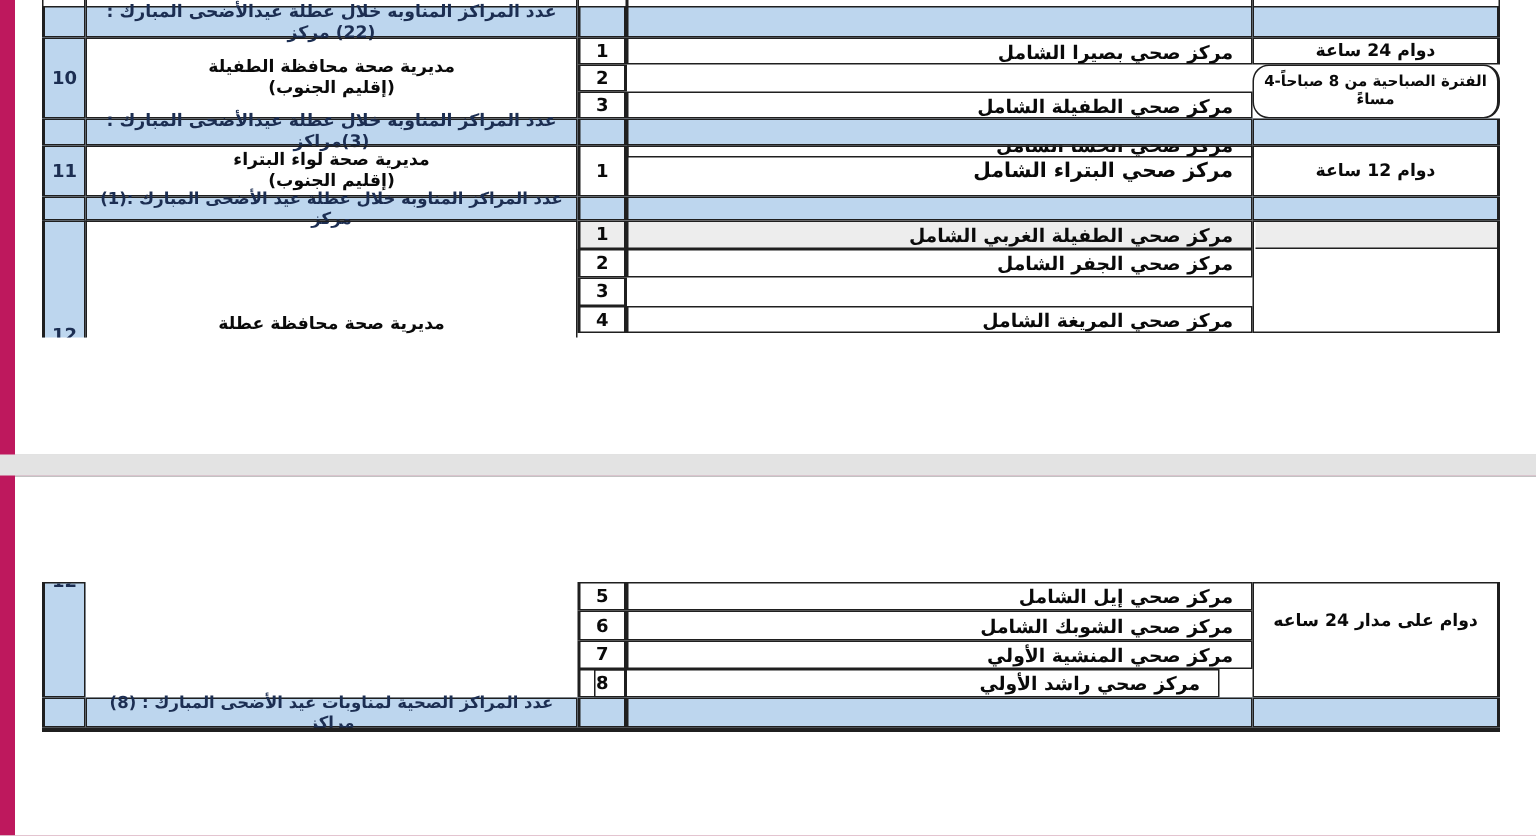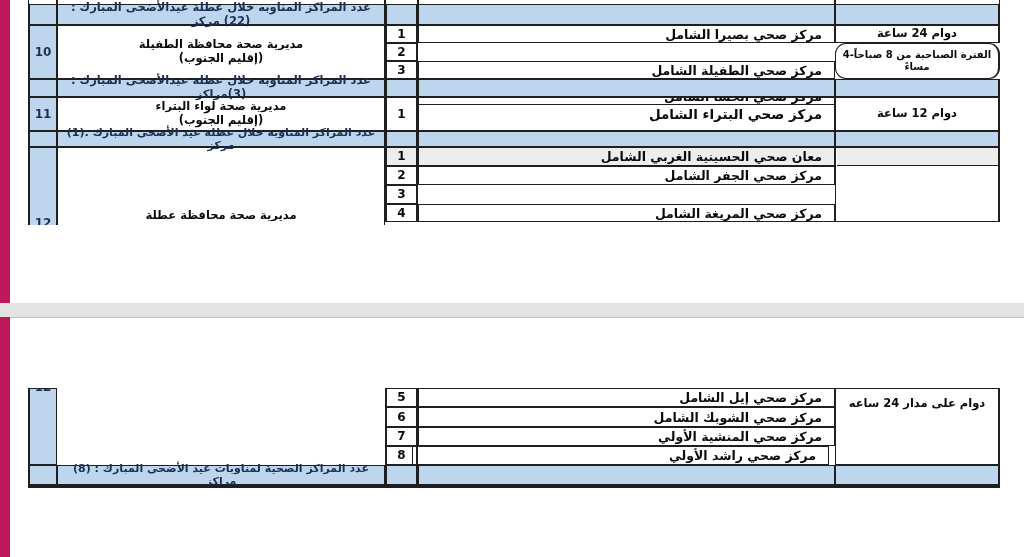--- a/index.html
+++ b/index.html
@@ -82,42 +82,42 @@
   <div class="cell blue" style="left:418px;top:131px;width:417px;height:16px;"></div>
   <div class="cell blue dutycell" style="left:835px;top:131px;width:165px;height:16px;"></div>
 
   <div class="cell blue numcell noborder-b clip" style="left:28px;top:147px;width:29px;height:78px;">
     <span class="abspan" style="bottom:-5px;">12</span>
   </div>
   <div class="cell noborder-b clip" style="left:57px;top:147px;width:328px;height:78px;">
     <span class="abspan" style="bottom:2px;font-size:11.5px;">مديرية صحة  محافظة عطلة</span>
   </div>
   <div class="cell seqcell grayrow" style="left:385px;top:147px;width:33px;height:19px;">1</div>
-  <div class="cell namecell grayrow" style="left:418px;top:147px;width:417px;height:19px;">معان صحي الحسينية الغربي الشامل</div>
+  <div class="cell namecell grayrow" style="left:418px;top:147px;width:417px;height:19px;">مركز صحي الطفيلة الغربي الشامل</div>
   <div class="cell seqcell" style="left:385px;top:166px;width:33px;height:19px;">2</div>
   <div class="cell namecell" style="left:418px;top:166px;width:417px;height:19px;">مركز صحي الجفر الشامل</div>
   <div class="cell seqcell" style="left:385px;top:185px;width:33px;height:19px;">3</div>
   <div class="cell seqcell" style="left:385px;top:204px;width:33px;height:18px;">4</div>
   <div class="cell namecell" style="left:418px;top:204px;width:417px;height:18px;">مركز صحي المريغة الشامل</div>
   <div class="cell dutycell" style="left:835px;top:147px;width:165px;height:75px;"></div>
   <div style="position:absolute;left:837px;top:148px;width:161px;height:17px;background:#ededed;border-bottom:1px solid #1f1f1f;"></div>
 
   <div class="cell blue numcell clip" style="left:28px;top:388px;width:29px;height:77px;">
     <span class="abspan" style="top:-9px;">12</span>
   </div>
   <div class="cell seqcell" style="left:385px;top:388px;width:33px;height:19px;">5</div>
   <div class="cell namecell" style="left:418px;top:388px;width:417px;height:19px;">مركز صحي إيل الشامل</div>
   <div class="cell seqcell" style="left:385px;top:407px;width:33px;height:20px;">6</div>
   <div class="cell namecell" style="left:418px;top:407px;width:417px;height:20px;">مركز صحي الشوبك الشامل</div>
   <div class="cell seqcell" style="left:385px;top:427px;width:33px;height:19px;">7</div>
   <div class="cell namecell" style="left:418px;top:427px;width:417px;height:19px;">مركز صحي المنشية الأولي</div>
   <div class="cell seqcell" style="left:385px;top:446px;width:33px;height:19px;">8</div>
-  <div class="cell namecell" style="left:412px;top:446px;width:417px;height:19px;">مركز صحي راشد الأولي</div>
+  <div class="cell namecell" style="left:396px;top:446px;width:417px;height:19px;">مركز صحي راشد الأولي</div>
   <div class="cell dutycell clip" style="left:835px;top:388px;width:165px;height:77px;">
-    <span class="abspan" style="top:8px;font-size:11.5px;">دوام على مدار 24 ساعه</span>
+    <span class="abspan" style="top:18px;font-size:11.5px;">دوام على مدار 24 ساعه</span>
   </div>
 
   <div class="cell blue numcell" style="left:28px;top:465px;width:29px;height:20px;"></div>
   <div class="cell blue hdrtext" style="left:57px;top:465px;width:328px;height:20px;font-size:11px;">عدد المراكز الصحية لمناوبات عيد الأضحى المبارك : (8) مراكز</div>
   <div class="cell blue seqcell" style="left:385px;top:465px;width:33px;height:20px;"></div>
   <div class="cell blue" style="left:418px;top:465px;width:417px;height:20px;"></div>
   <div class="cell blue dutycell" style="left:835px;top:465px;width:165px;height:20px;"></div>
   <div style="position:absolute;left:28px;top:485px;width:972px;height:3px;background:#1f1f1f;"></div>
 
 </div>

